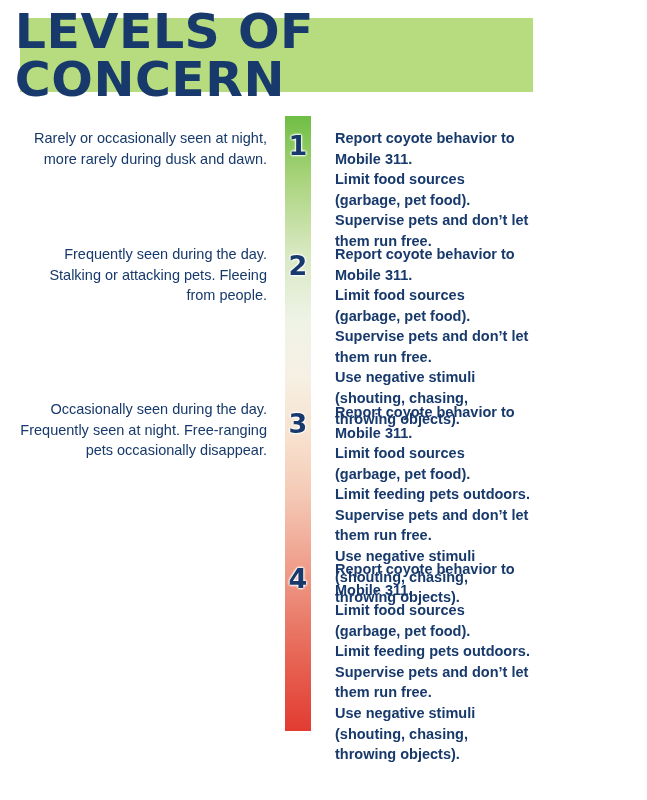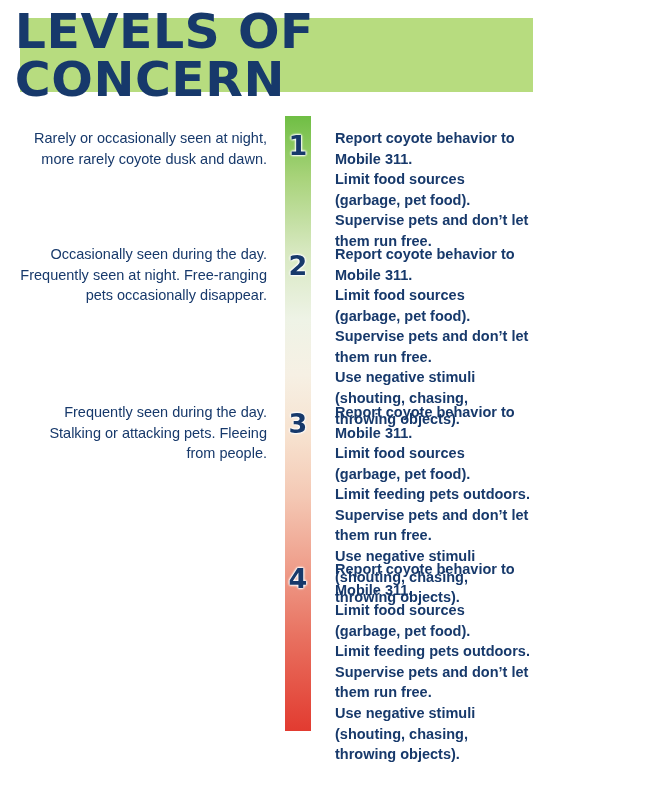--- a/index.html
+++ b/index.html
@@ -151,27 +151,27 @@
 
   <div class="title-banner">
     <div class="title-text">LEVELS OF CONCERN</div>
   </div>
 
 
   <div class="body-grid">
 
     <div class="col-left">
       <div class="lvl-left" style="height:120px; padding-top:12px;">
-        <p>Rarely or occasionally seen at night, more rarely coyote dusk and dawn.</p>
+        <p>Rarely or occasionally seen at night, more rarely during dusk and dawn.</p>
+      </div>
+      <div class="lvl-left" style="height:155px; padding-top:8px;">
+        <p>Frequently seen during the day. Stalking or attacking pets. Fleeing from people.</p>
       </div>
       <div class="lvl-left" style="height:158px; padding-top:8px;">
         <p>Occasionally seen during the day. Frequently seen at night. Free-ranging pets occasionally disappear.</p>
-      </div>
-      <div class="lvl-left" style="height:155px; padding-top:8px;">
-        <p>Frequently seen during the day. Stalking or attacking pets. Fleeing from people.</p>
       </div>
     </div>
 
     <div class="col-bar">
       <div class="gradient-bar"></div>
       <div class="lvl-num" style="top:14px;">1</div>
       <div class="lvl-num" style="top:134px;">2</div>
       <div class="lvl-num" style="top:292px;">3</div>
       <div class="lvl-num" style="top:447px;">4</div>
     </div>

